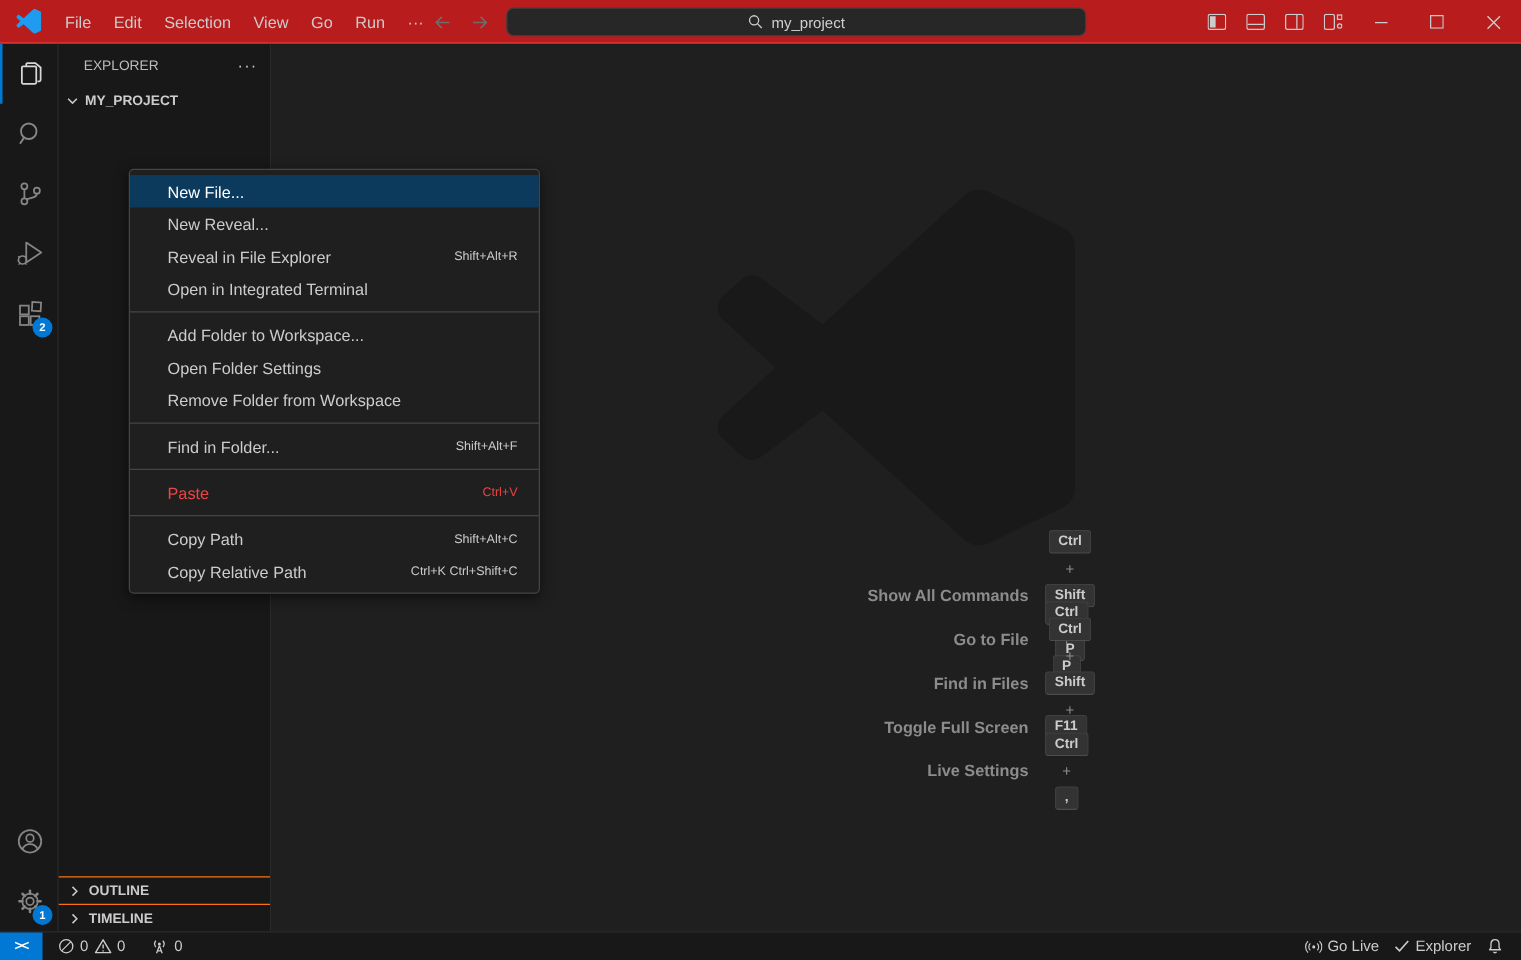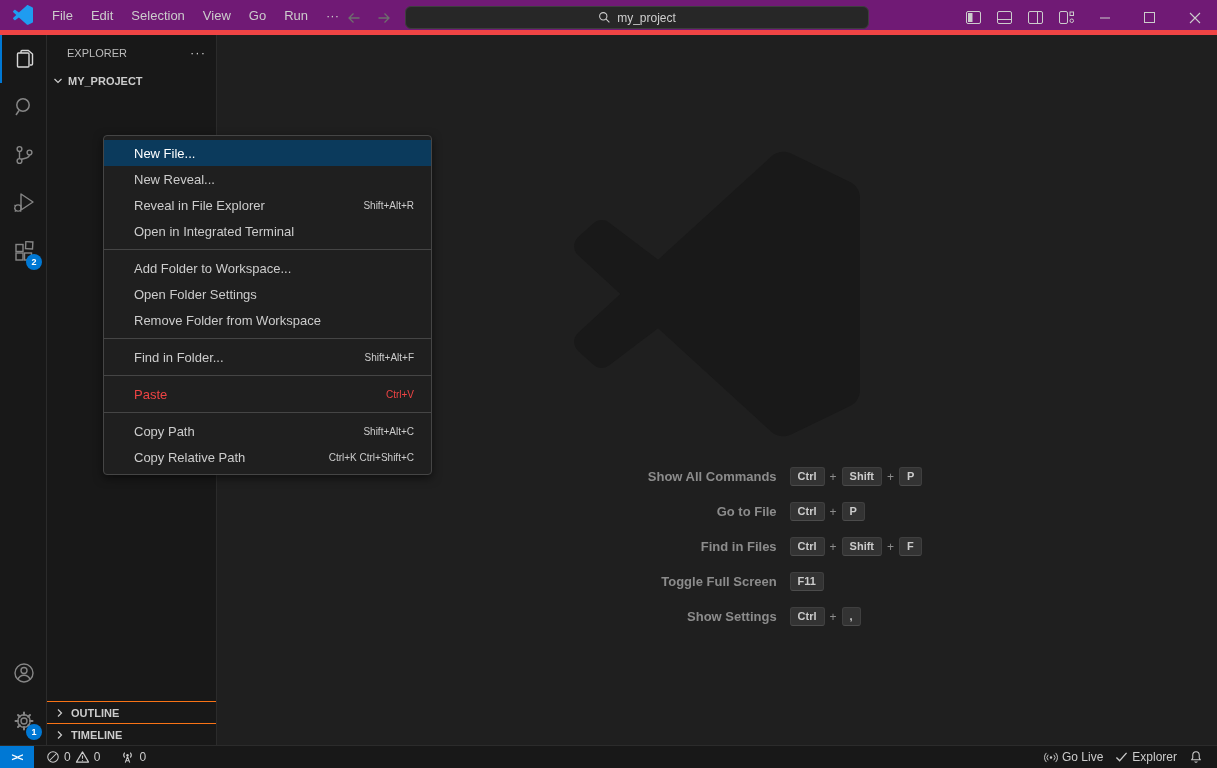--- a/index.html
+++ b/index.html
@@ -2,21 +2,21 @@
 <html><head>
 <meta charset="utf-8">
 <style>
   * { margin:0; padding:0; box-sizing:border-box; }
   html,body { width:1217px; height:768px; overflow:hidden; background:#1f1f1f;
     font-family:"Liberation Sans", sans-serif; color:#cccccc; }
   .window { position:relative; width:1217px; height:768px; }
 
   
   .titlebar { position:absolute; left:0; top:0; width:1217px; height:35px;
-    background:#701a75; border-bottom:5px solid #ef4444; display:flex; align-items:center; }
+    background:#b91c1c; border-bottom:1px solid #ef4444; display:flex; align-items:center; }
   .tb-logo { width:20px; height:20px; margin:0 10px 0 13px; flex:none; }
   .tb-menus { display:flex; align-items:center; height:100%; }
   .tb-menu-item { padding:0 9px; font-size:13px; height:100%; display:flex; align-items:center; cursor:default; }
   .tb-nav { position:absolute; left:346px; top:0; height:35px; display:flex; align-items:center; gap:14px; }
   .tb-nav svg { display:block; }
   .command-center { position:absolute; left:405px; top:6px; width:464px; height:23px;
     background:#272727; border:1px solid #3e3e3e; border-radius:6px;
     display:flex; align-items:center; justify-content:center; gap:6px; font-size:12px; color:#cfcfcf; }
   .window-controls { position:absolute; right:0; top:0; height:35px; display:flex; align-items:center; }
   .layout-btn { width:31px; height:35px; display:flex; align-items:center; justify-content:center; }
@@ -44,21 +44,21 @@
   .sb-section { height:22px; display:flex; align-items:center; gap:4px; padding-left:6px;
     font-size:11px; font-weight:700; border-top:1px solid #f97316; cursor:pointer; }
 
   
   .editor { position:absolute; left:217px; top:35px; width:1000px; height:710px;
     background:#1f1f1f; display:flex; flex-direction:column; align-items:center; }
   .watermark-logo { margin-top:116px; width:286px; height:286px; }
   .shortcut-list { margin-top:28px; }
   .sc-row { display:flex; align-items:center; height:23px; margin-bottom:12px; }
   .sc-label { width:265px; text-align:right; font-size:13px; font-weight:700; color:#8c8c8c; margin-right:13px; }
-  .sc-keys { display:flex; align-items:center; gap:5px; }
+  .sc-keys { display:flex; align-items:center; gap:5px;flex-direction:column; }
   .kbd { display:inline-block; background:#333333; border:1px solid #3f3f3f; border-bottom-color:#4c4c4c;
     border-radius:3px; padding:2px 7px; font-size:11px; font-weight:700; color:#cccccc; line-height:13px; }
   .plus { color:#8c8c8c; font-size:12px; }
 
   
   .context-menu { position:absolute; left:103px; top:135px; width:329px; z-index:50;
     background:#1f1f1f; border:1px solid #454545; border-radius:4px; padding:4px 0;
     box-shadow:0 3px 10px rgba(0,0,0,0.55); }
   .cm-item { height:26px; display:flex; align-items:center; justify-content:space-between;
     padding:0 17px 0 30px; font-size:13px; cursor:pointer; }
@@ -269,21 +269,21 @@
           <span class="kbd">F</span>
         </span>
       </div>
       <div class="sc-row">
         <span class="sc-label">Toggle Full Screen</span>
         <span class="sc-keys">
           <span class="kbd">F11</span>
         </span>
       </div>
       <div class="sc-row">
-        <span class="sc-label">Show Settings</span>
+        <span class="sc-label">Live Settings</span>
         <span class="sc-keys">
           <span class="kbd">Ctrl</span>
           <span class="plus">+</span>
           <span class="kbd">,</span>
         </span>
       </div>
     </div>
   </div>
 
   <div class="context-menu">

